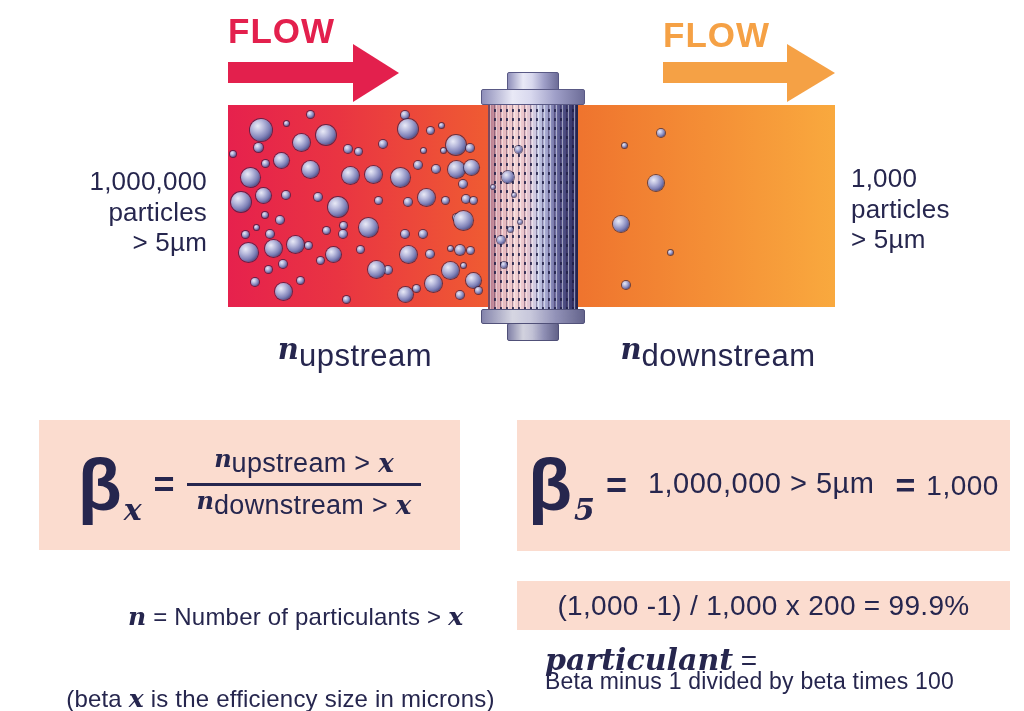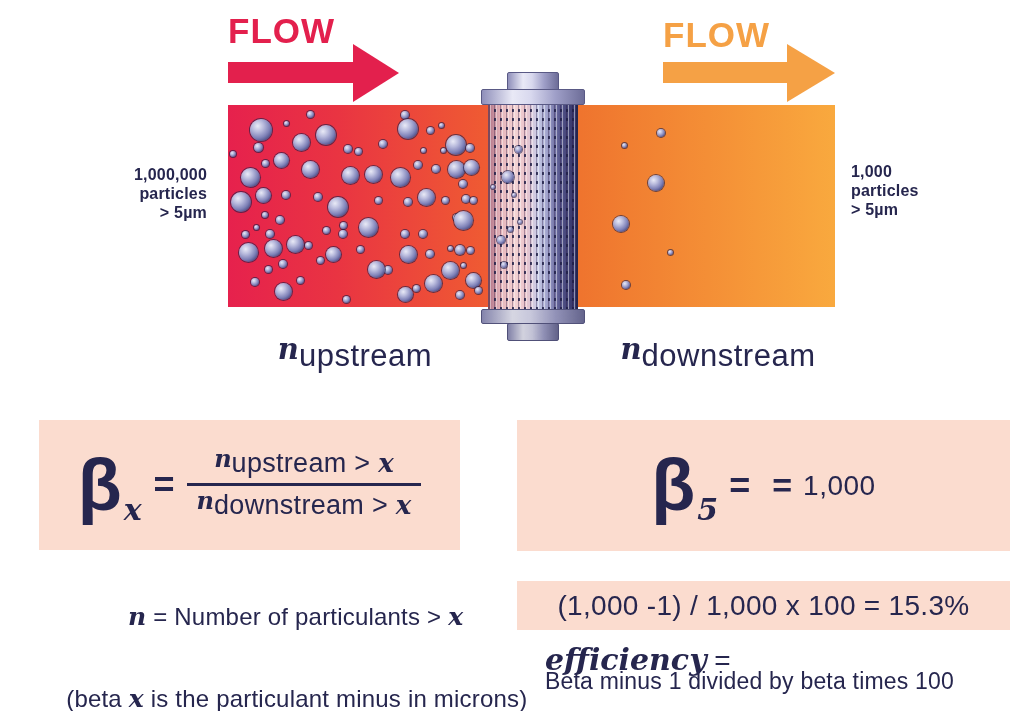--- a/index.html
+++ b/index.html
@@ -21,21 +21,21 @@
   .flow-label.left{left:228px;top:13px;color:var(--crimson);}
   .flow-label.right{left:663px;top:17px;color:var(--orange);}
   .arrow-shaft{position:absolute;height:21px;top:62px;}
   .arrow-shaft.left{left:228px;width:125px;background:var(--crimson);}
   .arrow-shaft.right{left:663px;width:124px;background:var(--orange);}
   .arrow-head{position:absolute;width:0;height:0;top:44px;border-top:29px solid transparent;border-bottom:29px solid transparent;}
   .arrow-head.left{left:353px;border-left:46px solid var(--crimson);}
   .arrow-head.right{left:787px;border-left:48px solid var(--orange);}
 
   
-  .count-label{position:absolute;font-size:16px;font-weight:700;line-height:1.18;letter-spacing:0.2px;}
+  .count-label{position:absolute;font-size:26px;font-weight:400;line-height:1.18;letter-spacing:0.2px;}
   .count-label.left{left:75px;top:166px;width:132px;text-align:right;}
   .count-label.right{left:851px;top:163px;width:140px;text-align:left;}
 
   
   .band{position:absolute;left:228px;top:105px;width:607px;height:202px;
     background:linear-gradient(90deg,var(--band-start) 0%,#e93442 18%,var(--band-mid) 42%,#ef742e 58%,var(--band-end) 100%);}
 
   
   .filter-body{position:absolute;left:488px;top:104px;width:90px;height:206px;
     background:
@@ -250,36 +250,37 @@
     </span>
   </div>
 
   <div class="formula-box box-beta-5">
     <span class="beta-wrap">
       <span class="beta-glyph">β</span>
       <span class="beta-sub serif-var">5</span>
     </span>
     <span class="formula-eq">=</span>
     <span class="frac">
+      <span class="num"><span class="plain">1,000,000 &gt; 5µm</span></span>
     </span>
     <span class="result-eq">=</span>
     <span class="result-val">1,000</span>
   </div>
 
   <div class="note">
     <div class="line1">
       <span class="sv serif-var">n</span><span> = Number of particulants &gt; </span><span class="sv serif-var">x</span>
     </div>
     <div class="line2">
-      <span>(beta </span><span class="sv serif-var">x</span><span> is the particulant minus in microns)</span>
+      <span>(beta </span><span class="sv serif-var">x</span><span> is the efficiency size in microns)</span>
     </div>
   </div>
 
   <div class="formula-box box-calc">
-    <span>(1,000 -1) / 1,000 x 100 = 15.3%</span>
+    <span>(1,000 -1) / 1,000 x 200 = 99.9%</span>
   </div>
 
   <div class="efficiency-line">
-    <span class="term serif-var">efficiency</span><span class="eq"> =</span>
+    <span class="term serif-var">particulant</span><span class="eq"> =</span>
   </div>
   <div class="efficiency-desc">Beta minus 1 divided by beta times 100</div>
 
 </div>
 
 </body></html>

